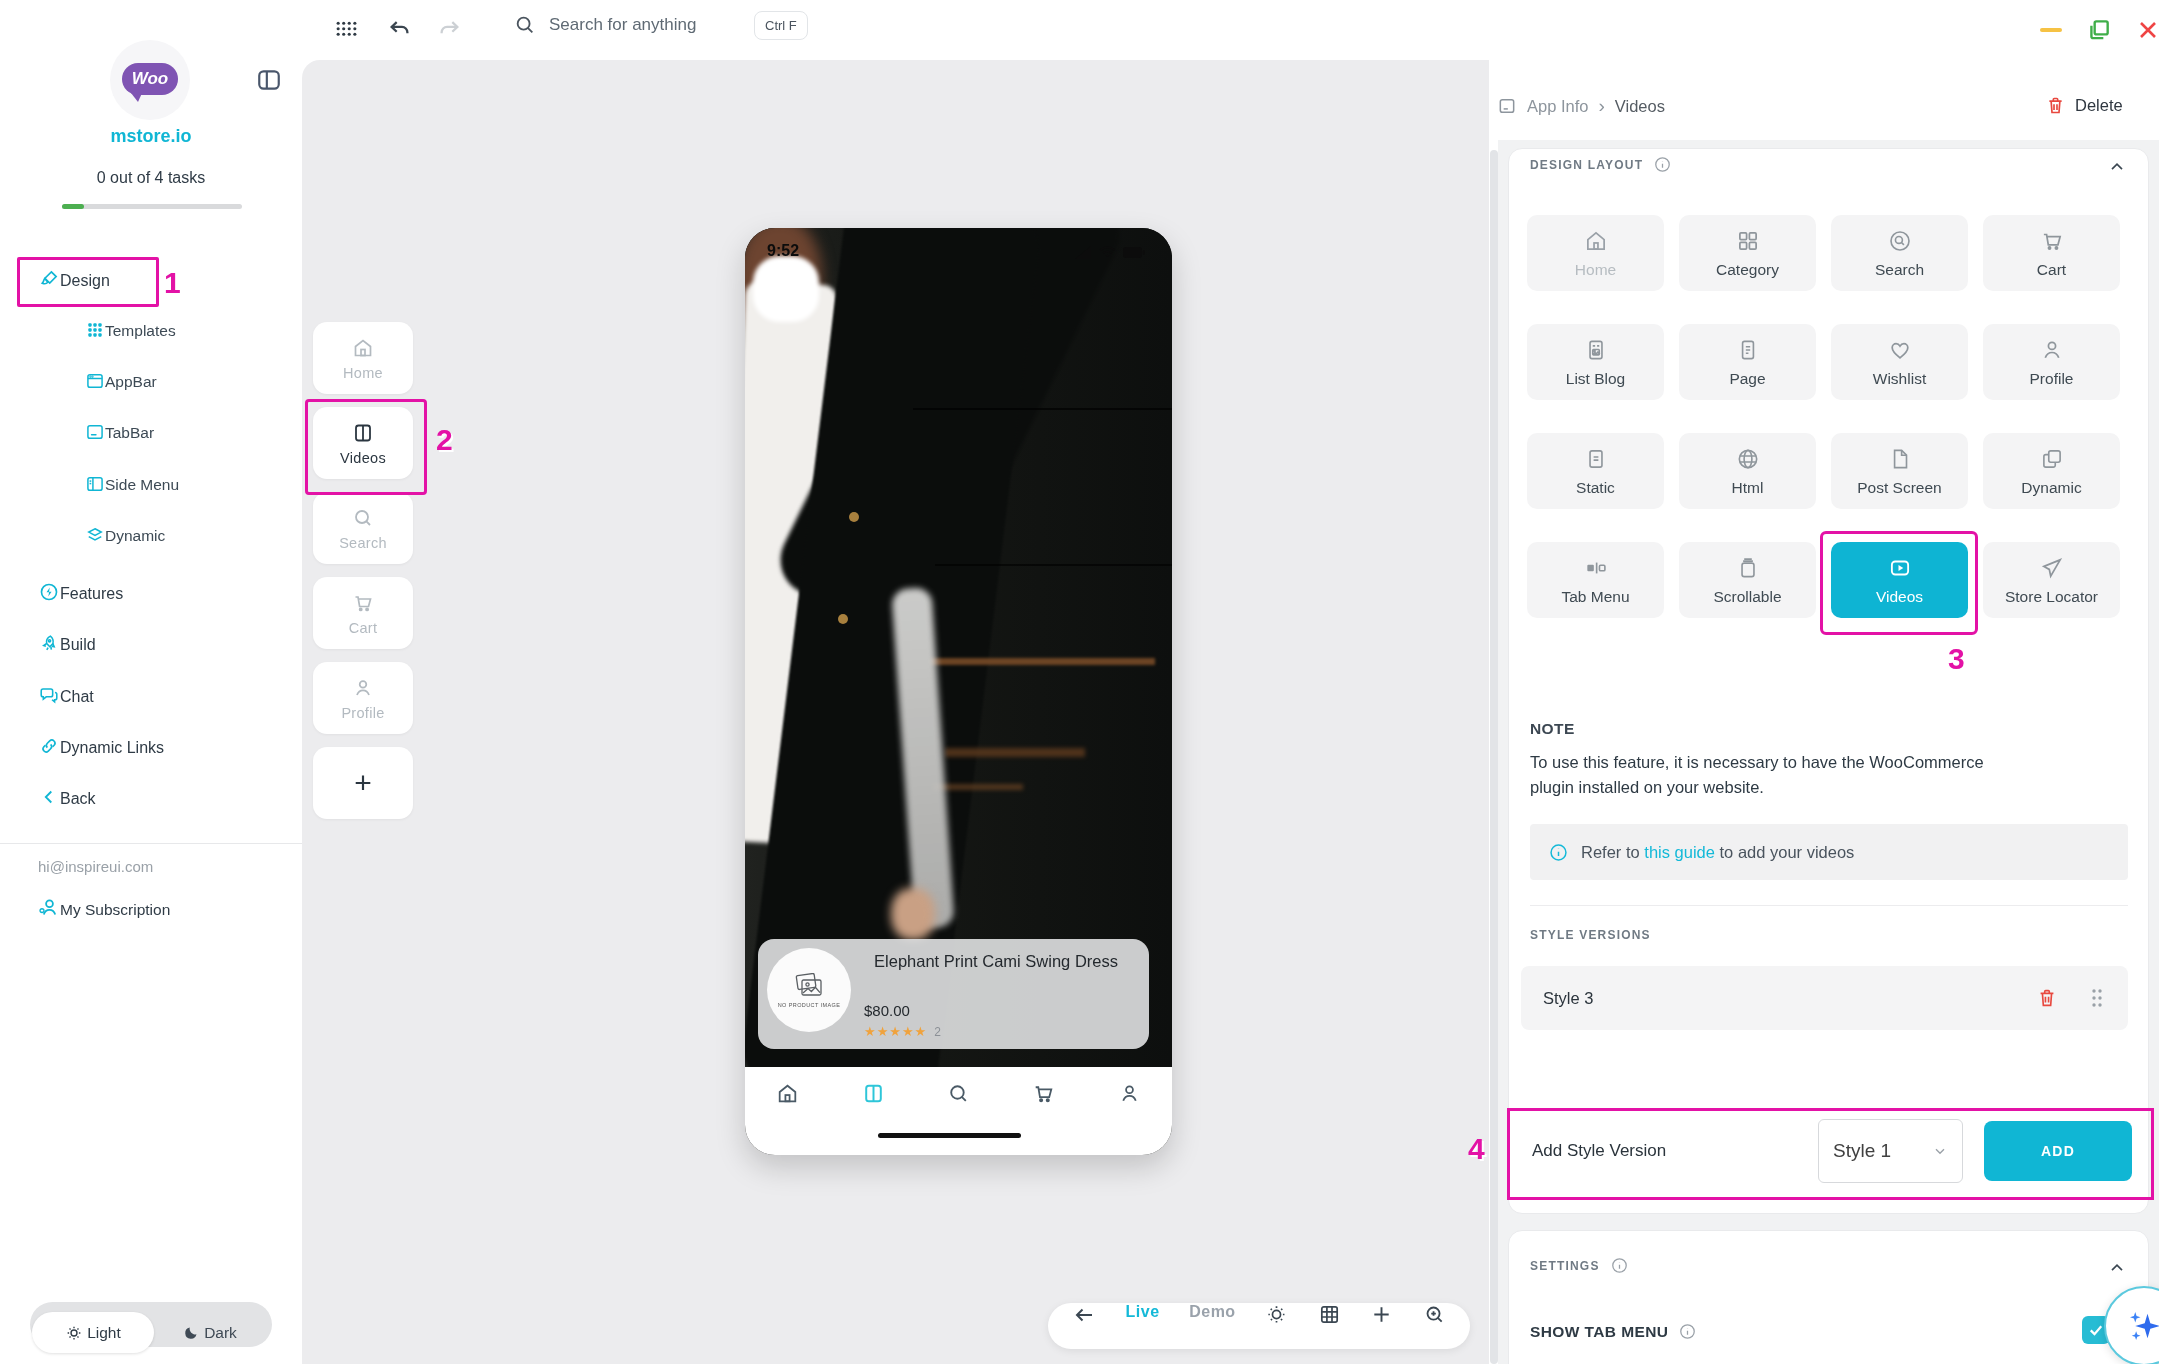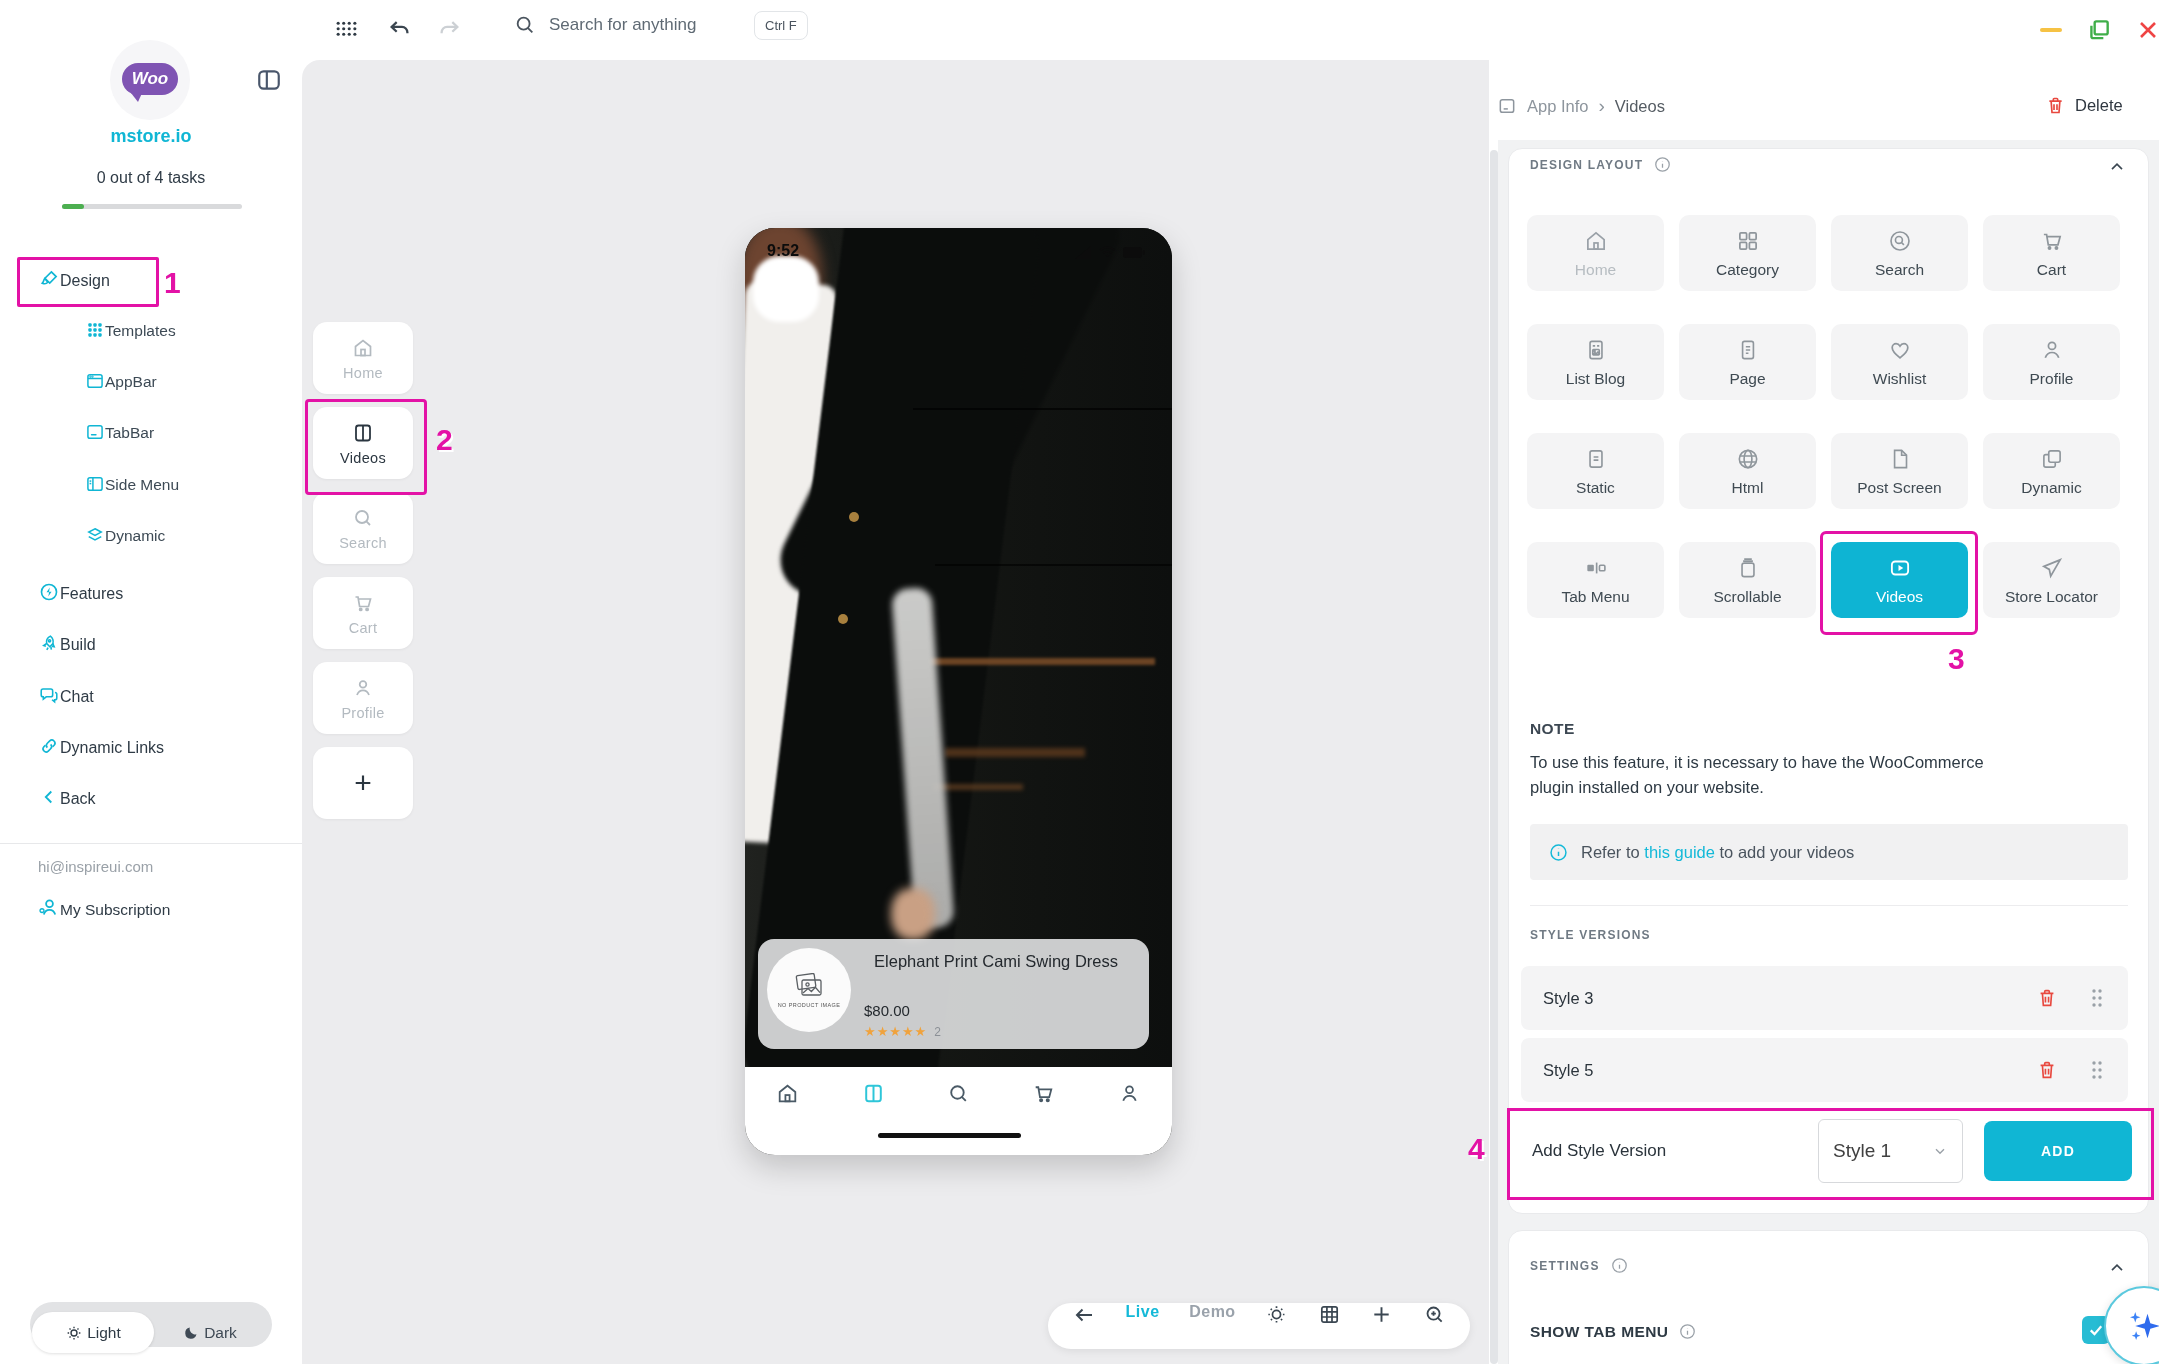--- a/index.html
+++ b/index.html
@@ -613,35 +613,20 @@
       </svg>
     <svg width="18" height="22" viewBox="0 0 16 22" fill="#9aa1a8">
         <circle cx="5" cy="4" r="1.7"></circle>
         <circle cx="11" cy="4" r="1.7"></circle>
         <circle cx="5" cy="11" r="1.7"></circle>
         <circle cx="11" cy="11" r="1.7"></circle>
         <circle cx="5" cy="18" r="1.7"></circle>
         <circle cx="11" cy="18" r="1.7"></circle>
       </svg>
   </div>
-  <div class="abs stylerow" style="left:1521px;top:1038px;width:607px;height:64px;">
-    <span class="sl">Style 5</span>
-    <svg width="22" height="22" viewBox="0 0 24 24" fill="none" stroke="#e8483f" stroke-width="1.8" style="margin-right:30px;">
-        <path d="M5 7 h14 M9.5 7 V5 a1 1 0 0 1 1-1 h3 a1 1 0 0 1 1 1 v2 M7 7 l1 13 h8 l1-13"></path>
-        <path d="M10.3 10.5 v6.5 M13.7 10.5 v6.5"></path>
-      </svg>
-    <svg width="18" height="22" viewBox="0 0 16 22" fill="#9aa1a8">
-        <circle cx="5" cy="4" r="1.7"></circle>
-        <circle cx="11" cy="4" r="1.7"></circle>
-        <circle cx="5" cy="11" r="1.7"></circle>
-        <circle cx="11" cy="11" r="1.7"></circle>
-        <circle cx="5" cy="18" r="1.7"></circle>
-        <circle cx="11" cy="18" r="1.7"></circle>
-      </svg>
-  </div>
 
   <div class="abs magenta-box" style="left:1507px;top:1108px;width:641px;height:86px;"></div>
   <div class="abs ann" style="left:1468px;top:1132px;">4</div>
   <div class="abs addlbl" style="left:1532px;top:1141px;">Add Style Version</div>
   <div class="abs dropdown" style="left:1818px;top:1119px;width:145px;height:64px;">
     <span class="dv">Style 1</span>
     <svg width="16" height="16" viewBox="0 0 24 24" fill="none" stroke="#9aa1a8" stroke-width="2">
         <path d="M6 9.5 12 15.5 18 9.5"></path>
       </svg>
   </div>

